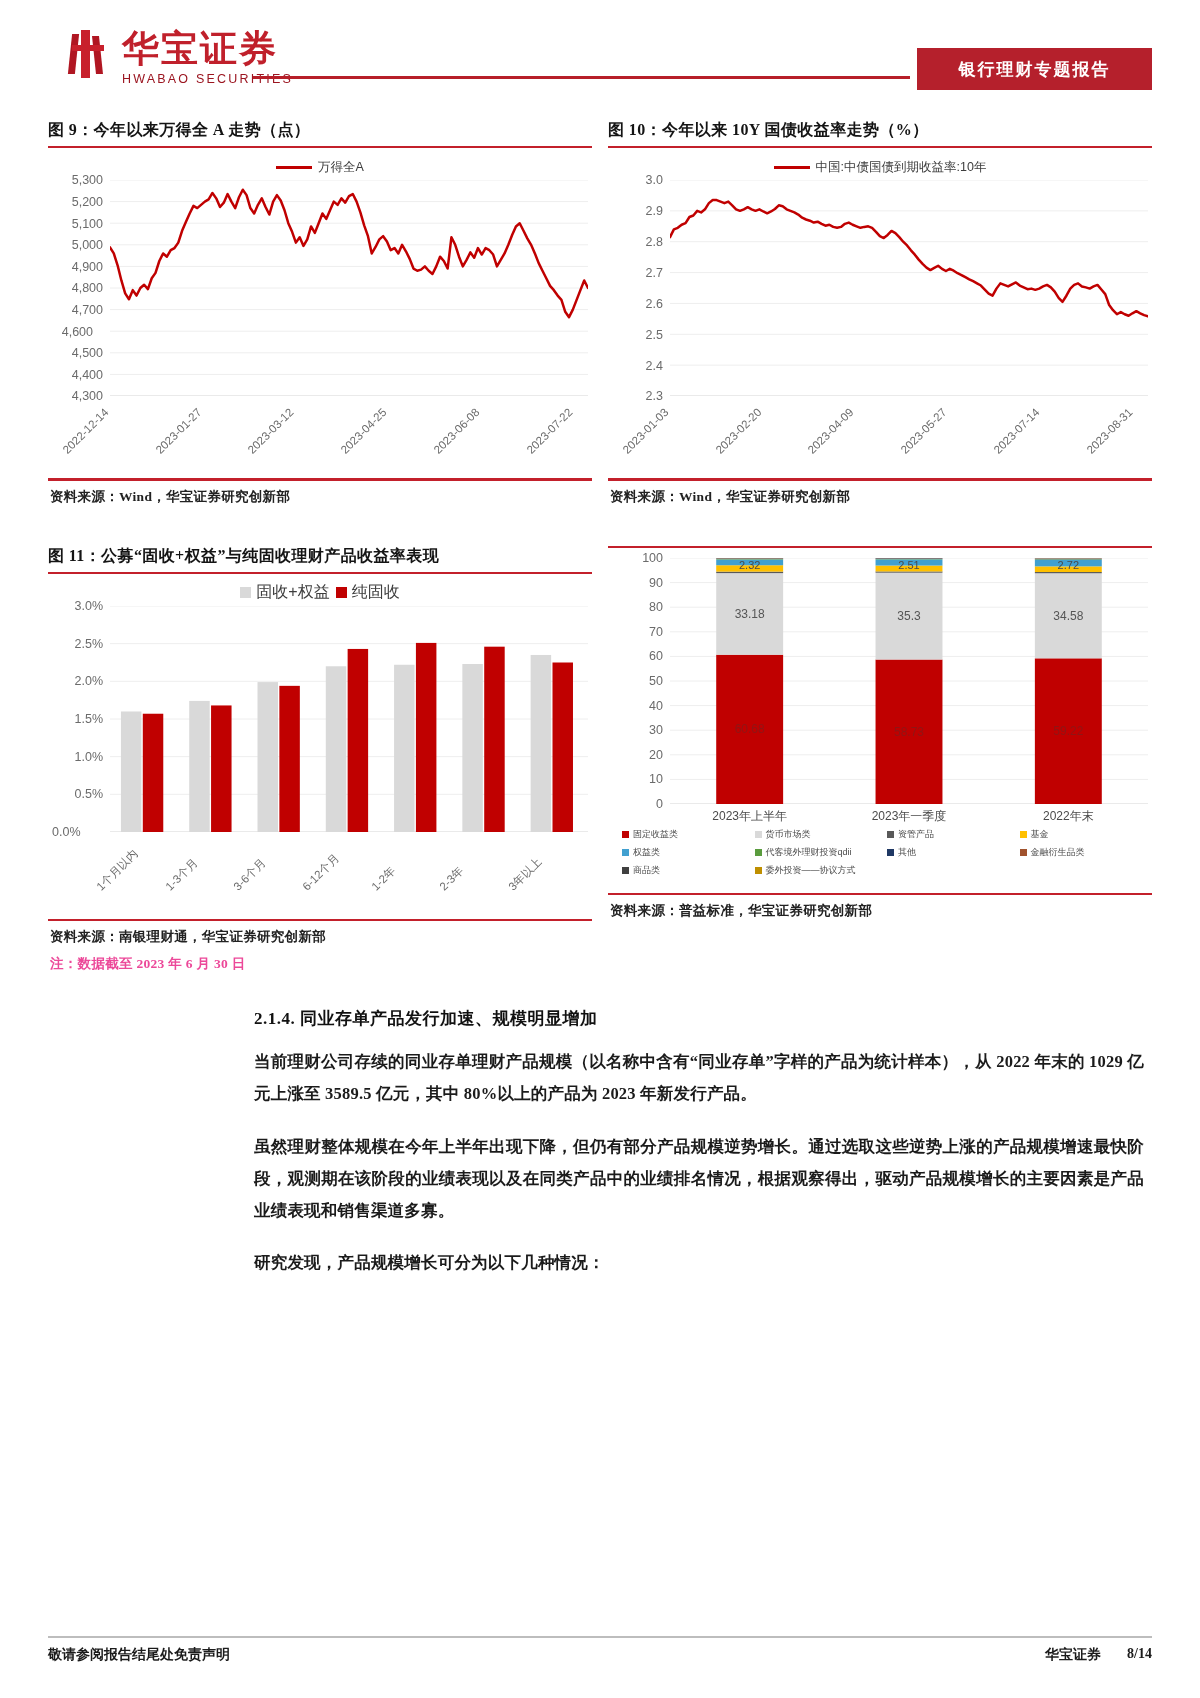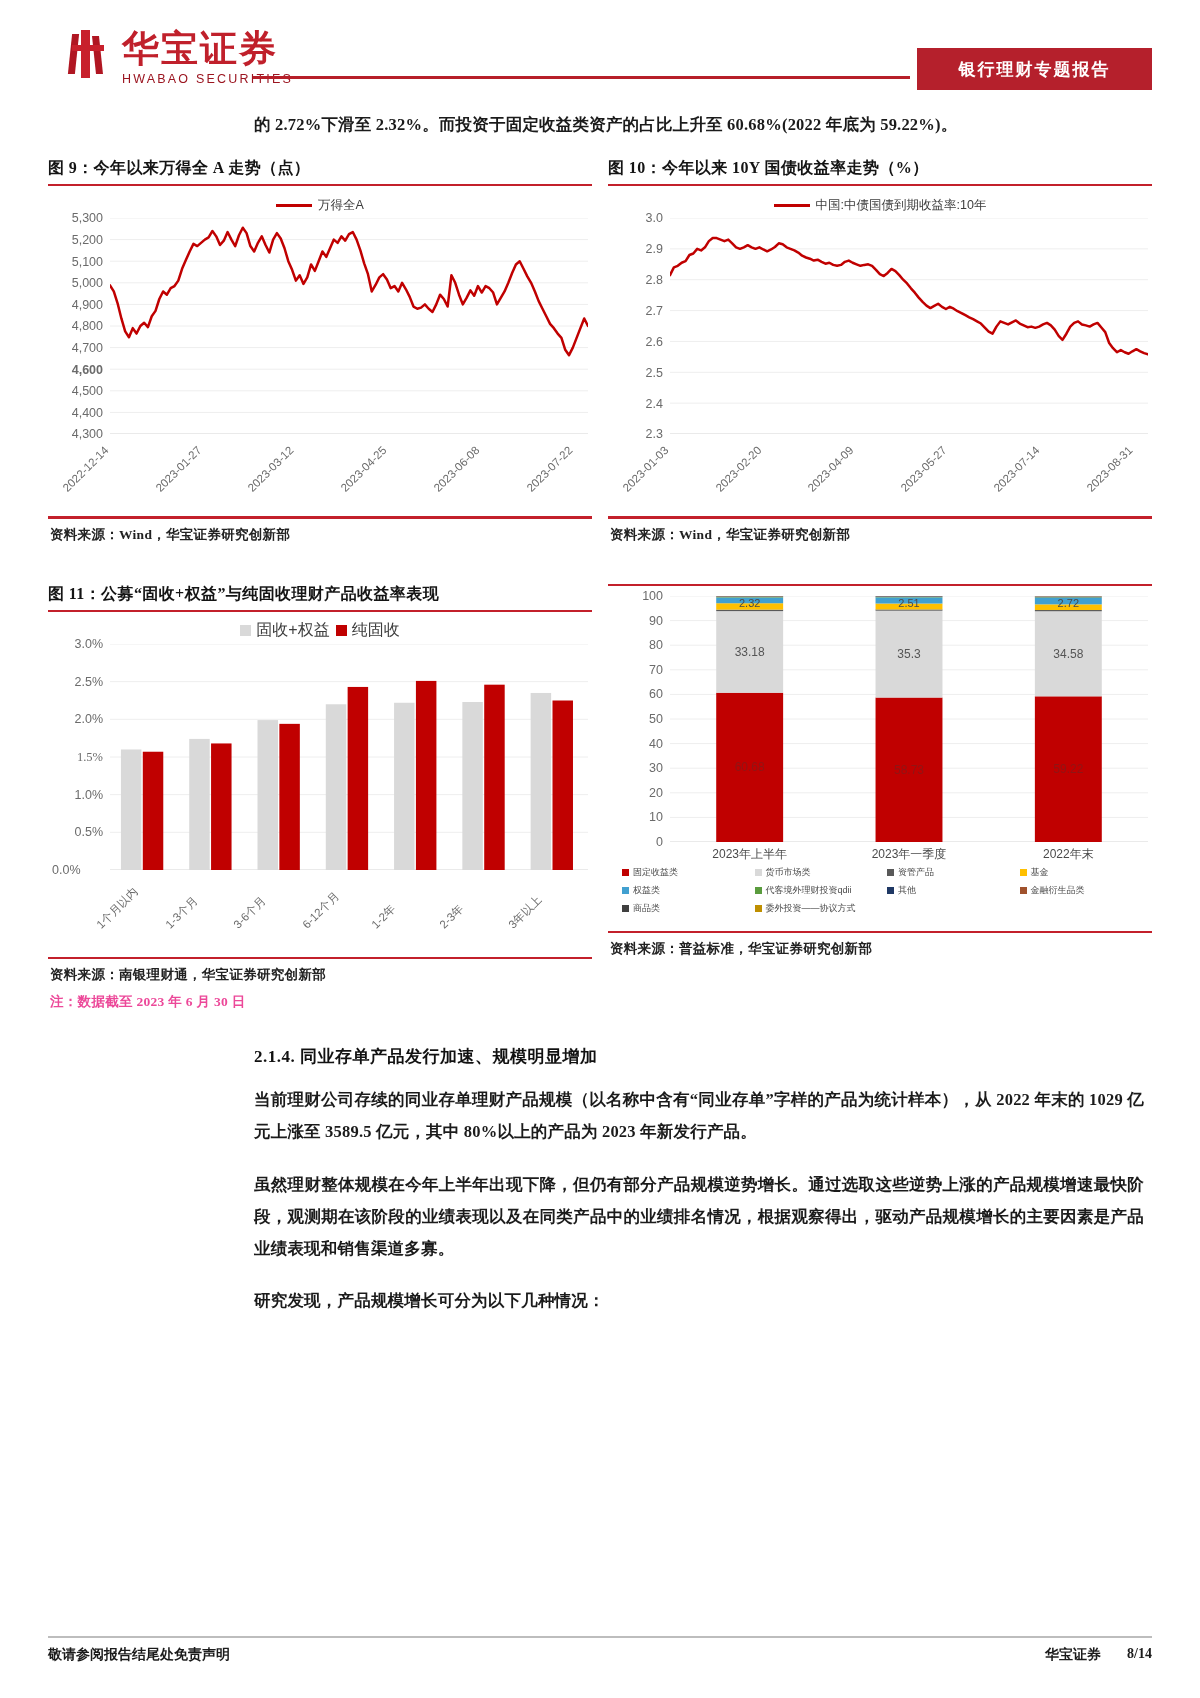--- a/index.html
+++ b/index.html
@@ -105,38 +105,37 @@
       </div>
       <div class="logo-text">
         <div class="logo-cn">华宝证券</div>
         <div class="logo-en">HWABAO SECURITIES</div>
       </div>
     </div>
     <div class="header-rule"></div>
     <div class="header-badge">银行理财专题报告</div>
   </div>
 
-  <div class="intro">的 2.72%下滑至 2.32%。而投资于固定收益类资产的占比上升至 60.68%(2022 年底为 59.22%)。</div>
 
   <div class="fig-grid">
 
     <div class="fig-col">
       <div class="fig-title">图 9：今年以来万得全 A 走势（点）</div>
       <div class="fig-rule"></div>
       <div class="fig-body">
         <div class="lc">
           <div class="lc-legend">
             <span class="swatch"></span>
             <span>万得全A</span>
           </div>
           <div class="lc-yaxis-area" id="fig9-y">
               <div class="lc-ylab" style="top: 100%; right: 0px; left: auto; position: absolute; width: 58px; text-align: right;">4,300</div>
               <div class="lc-ylab" style="top: 90%; right: 0px; left: auto; position: absolute; width: 58px; text-align: right;">4,400</div>
               <div class="lc-ylab" style="top: 80%; right: 0px; left: auto; position: absolute; width: 58px; text-align: right;">4,500</div>
-              <div class="lc-ylab" style="top: 70%; right: 0px; left: auto; position: absolute; width: 58px; text-align: right; font-weight: bold;">4,600</div>
+              <div class="lc-ylab" style="top: 70%; right: 10px; left: auto; position: absolute; width: 58px; text-align: right;">4,600</div>
               <div class="lc-ylab" style="top: 60%; right: 0px; left: auto; position: absolute; width: 58px; text-align: right;">4,700</div>
               <div class="lc-ylab" style="top: 50%; right: 0px; left: auto; position: absolute; width: 58px; text-align: right;">4,800</div>
               <div class="lc-ylab" style="top: 40%; right: 0px; left: auto; position: absolute; width: 58px; text-align: right;">4,900</div>
               <div class="lc-ylab" style="top: 30%; right: 0px; left: auto; position: absolute; width: 58px; text-align: right;">5,000</div>
               <div class="lc-ylab" style="top: 20%; right: 0px; left: auto; position: absolute; width: 58px; text-align: right;">5,100</div>
               <div class="lc-ylab" style="top: 10%; right: 0px; left: auto; position: absolute; width: 58px; text-align: right;">5,200</div>
               <div class="lc-ylab" style="top: 0%; right: 0px; left: auto; position: absolute; width: 58px; text-align: right;">5,300</div>
             </div>
           <div class="lc-svgbox" id="fig9-plot"><svg width="478" height="216" viewBox="0 0 478 216">
                 <line x1="0" y1="216" x2="478" y2="216" class="axisline"></line>
@@ -237,21 +236,21 @@
             </span>
             <span class="lg-item">
               <span class="lg-sq" style="background:#c00000"></span>
               <span>纯固收</span>
             </span>
           </div>
           <div class="lc-yaxis-area" id="fig11-y" style="bottom:88px;">
               <div class="lc-ylab" style="top: 100%; right: 0px; left: auto; position: absolute; width: 58px; text-align: left;">0.0%</div>
               <div class="lc-ylab" style="top: 83.3333%; right: 0px; left: auto; position: absolute; width: 58px; text-align: right;">0.5%</div>
               <div class="lc-ylab" style="top: 66.6667%; right: 0px; left: auto; position: absolute; width: 58px; text-align: right;">1.0%</div>
-              <div class="lc-ylab" style="top: 50%; right: 0px; left: auto; position: absolute; width: 58px; text-align: right; font-family: Liberation Serif, serif;">1.5%</div>
+              <div class="lc-ylab" style="top: 50%; right: 0px; left: auto; position: absolute; width: 58px; text-align: right;">1.5%</div>
               <div class="lc-ylab" style="top: 33.3333%; right: 0px; left: auto; position: absolute; width: 58px; text-align: right;">2.0%</div>
               <div class="lc-ylab" style="top: 16.6667%; right: 0px; left: auto; position: absolute; width: 58px; text-align: right;">2.5%</div>
               <div class="lc-ylab" style="top: 0%; right: 0px; left: auto; position: absolute; width: 58px; text-align: right;">3.0%</div>
             </div>
           <div class="lc-svgbox" id="fig11-plot" style="bottom:88px;"><svg width="478" height="226" viewBox="0 0 478 226">
                 <line x1="0" y1="226" x2="478" y2="226" class="axisline"></line>
                 <line x1="0" y1="188.33333333333334" x2="478" y2="188.33333333333334" class="gridline"></line>
                 <line x1="0" y1="150.66666666666669" x2="478" y2="150.66666666666669" class="gridline"></line>
                 <line x1="0" y1="113" x2="478" y2="113" class="gridline"></line>
                 <line x1="0" y1="75.33333333333334" x2="478" y2="75.33333333333334" class="gridline"></line>

